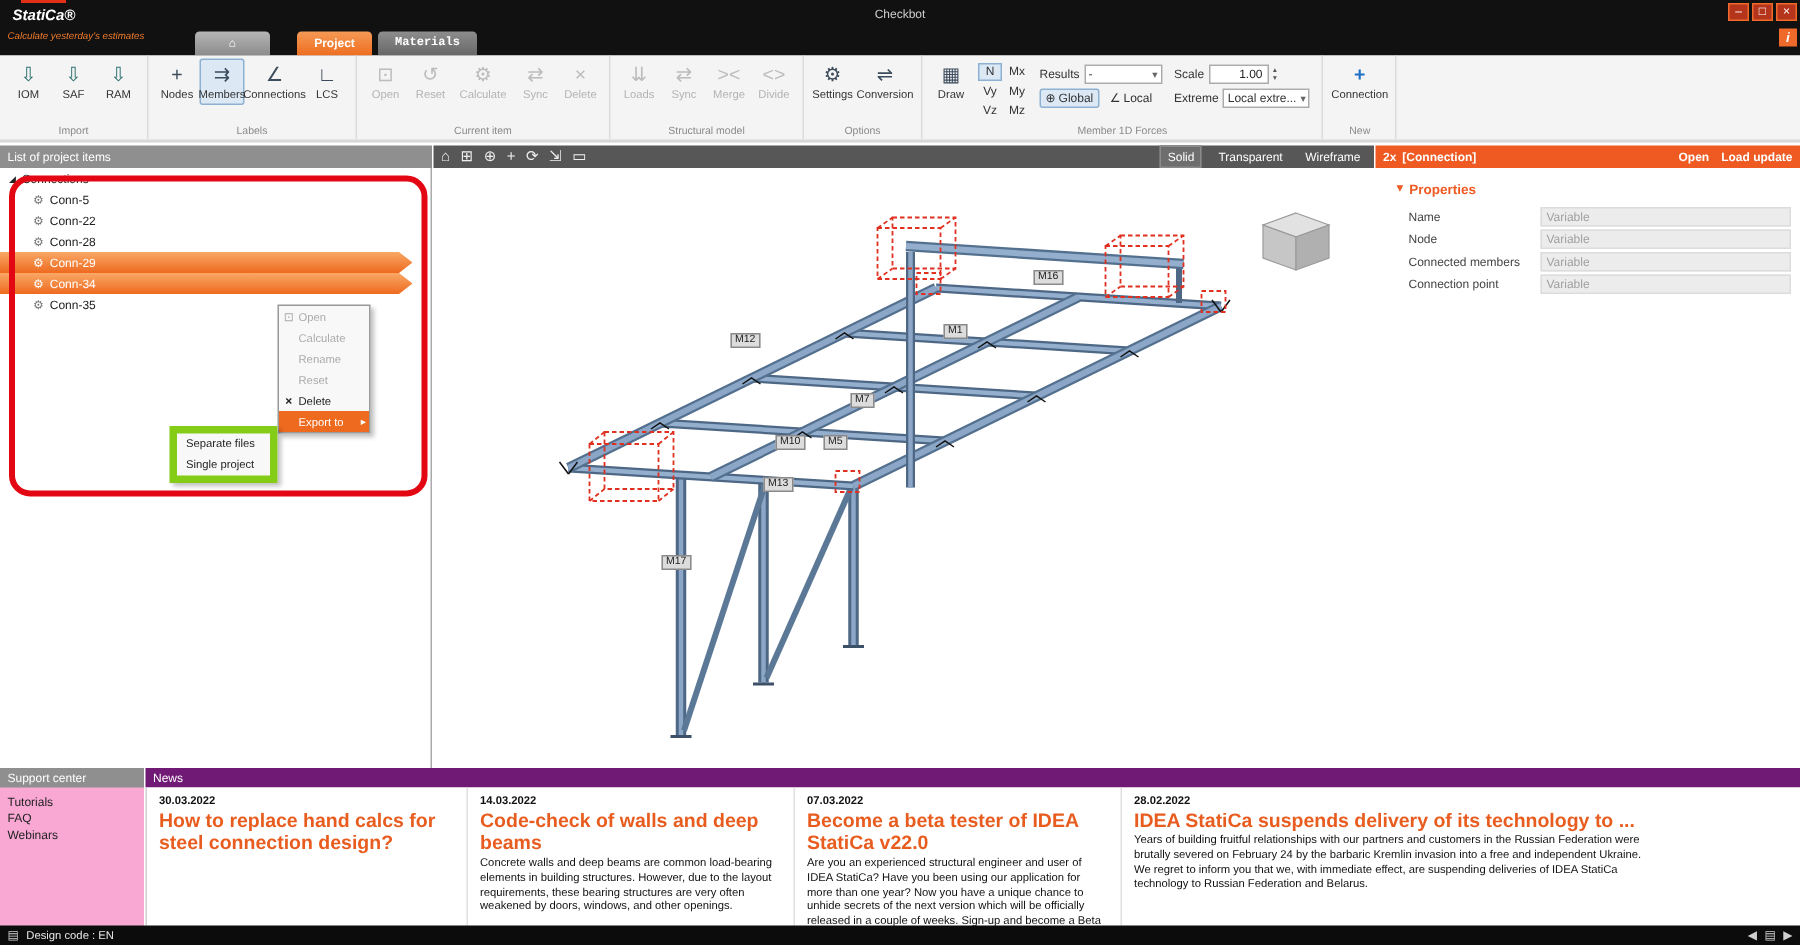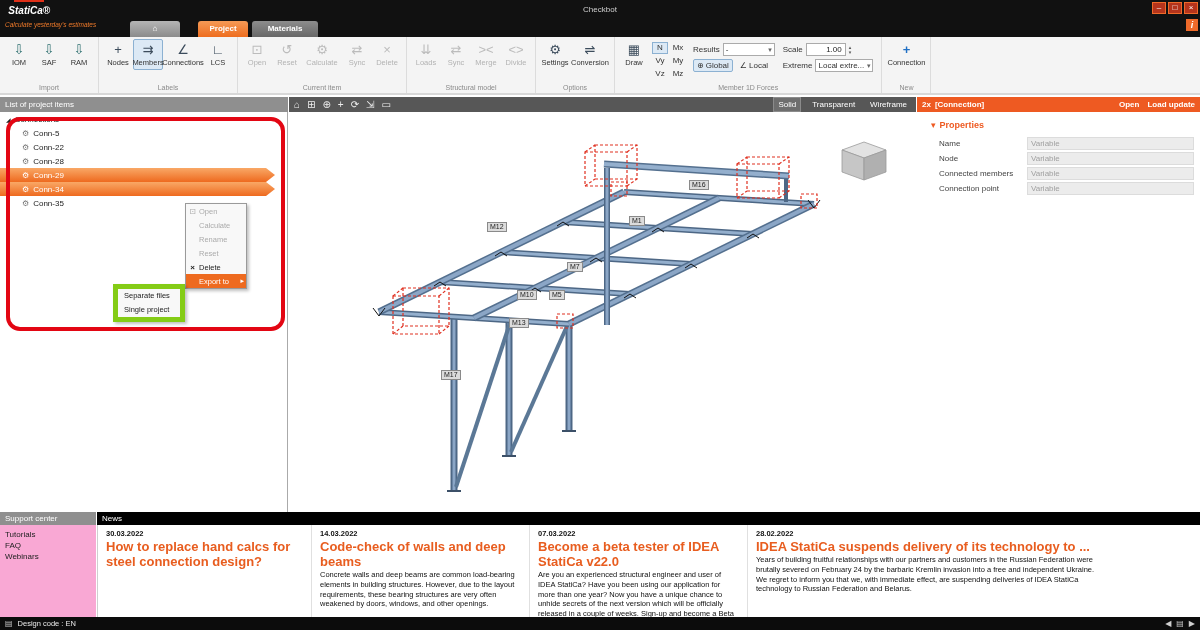--- a/index.html
+++ b/index.html
@@ -15,21 +15,21 @@
   .winbtns{position:absolute;right:2px;top:2px;display:flex;gap:2px;}
   .winbtn{width:14px;height:12px;background:#b5341c;border:1px solid #ef6a2a;color:#fff;font-size:8px;line-height:10px;text-align:center;}
   .infobtn{position:absolute;right:2px;top:19px;width:12px;height:12px;background:#ef6a2a;color:#fff;font-weight:bold;font-style:italic;text-align:center;line-height:12px;font-size:9px;z-index:5;}
 
   
   #tabbar{position:absolute;left:0;top:18px;width:1200px;height:19px;background:#111;}
   .tagline{position:absolute;left:5px;top:3px;color:#ef7a2a;font-style:italic;font-size:6.5px;}
   .tab{position:absolute;top:3px;height:16px;border-radius:3px 3px 0 0;color:#fff;font-weight:bold;font-size:8px;text-align:center;line-height:16px;}
   .tab-home{left:130px;width:50px;background:linear-gradient(#b5b5b5,#8b8b8b);}
   .tab-project{left:198px;width:50px;background:linear-gradient(#f59a56,#ee6d1f);}
-  .tab-materials{left:252px;width:66px;background:linear-gradient(#8d8d8d,#676767);}
+  .tab-materials{left:252px;width:66px;background:linear-gradient(#8d8d8d,#676767);font-family:Liberation Mono, monospace;}
 
   
   #ribbon{position:absolute;left:0;top:37px;width:1200px;height:58px;background:#f4f4f4;border-bottom:2px solid #d8d8d8;display:flex;}
   .rgroup{display:flex;flex-direction:column;border-right:1px solid #dcdcdc;padding:0 2px;}
   .rbuttons{display:flex;flex:1;align-items:flex-start;padding:2px 2px 0;}
   .rlabel{text-align:center;font-size:7px;color:#8a8a8a;padding:1px 4px 2px;white-space:nowrap;}
   .rbtn{width:30px;display:flex;flex-direction:column;align-items:center;gap:1px;padding:2px 1px;font-size:7.5px;color:#333;text-align:center;border:1px solid transparent;border-radius:2px;}
   .rbtn .ic{font-size:13px;line-height:15px;height:15px;color:#3c4c5c;}
   .rbtn.teal .ic{color:#2f7070;}
   .rbtn.dis{color:#b3b3b3;}
@@ -92,21 +92,21 @@
 
   
   #right-panel{position:absolute;left:917px;top:112px;width:283px;height:400px;background:#fff;}
   .props-head{display:flex;align-items:center;gap:4px;color:#ee5a22;font-weight:bold;font-size:9px;padding:8px 0 6px 14px;}
   .prow{display:flex;align-items:center;padding:1px 6px 1px 22px;gap:4px;}
   .prow .pl{width:84px;font-size:8px;color:#444;}
   .prow .pv{flex:1;background:#ececec;border:1px solid #dcdcdc;color:#a0a0a0;font-size:8px;height:13px;line-height:12px;padding:0 3px;}
 
   
   #sc-head{position:absolute;left:0;top:512px;width:96px;height:30px;background:#8f8f8f;color:#fff;font-size:8px;line-height:13px;padding-left:5px;}
-  #news-head{position:absolute;left:97px;top:512px;width:1103px;height:13px;background:#000000;color:#fff;font-size:8px;line-height:13px;padding-left:5px;}
+  #news-head{position:absolute;left:97px;top:512px;width:1103px;height:13px;background:#701a75;color:#fff;font-size:8px;line-height:13px;padding-left:5px;}
   #sc-body{position:absolute;left:0;top:525px;width:96px;height:119px;background:#f9a8d4;padding:4px 0 0 5px;}
   .sc-link{font-size:8px;color:#222;line-height:11px;}
   #news-body{position:absolute;left:97px;top:525px;width:1103px;height:92px;background:#fff;border-left:1px solid #cfcfcf;display:flex;}
   .ncol{padding:4px 8px 0 8px;}
   .ncol+.ncol{border-left:1px solid #e0e0e0;}
   .ncol .nd{font-size:7.5px;font-weight:bold;color:#111;}
   .ncol .nt{font-size:13px;font-weight:bold;color:#e85d1f;margin:1px 0;}
   .ncol .nb{font-size:7.5px;color:#111;line-height:1.3;}
   .nc1{width:213px;} .nc2{width:218px;} .nc3{width:218px;} .nc4{width:360px;}
 

